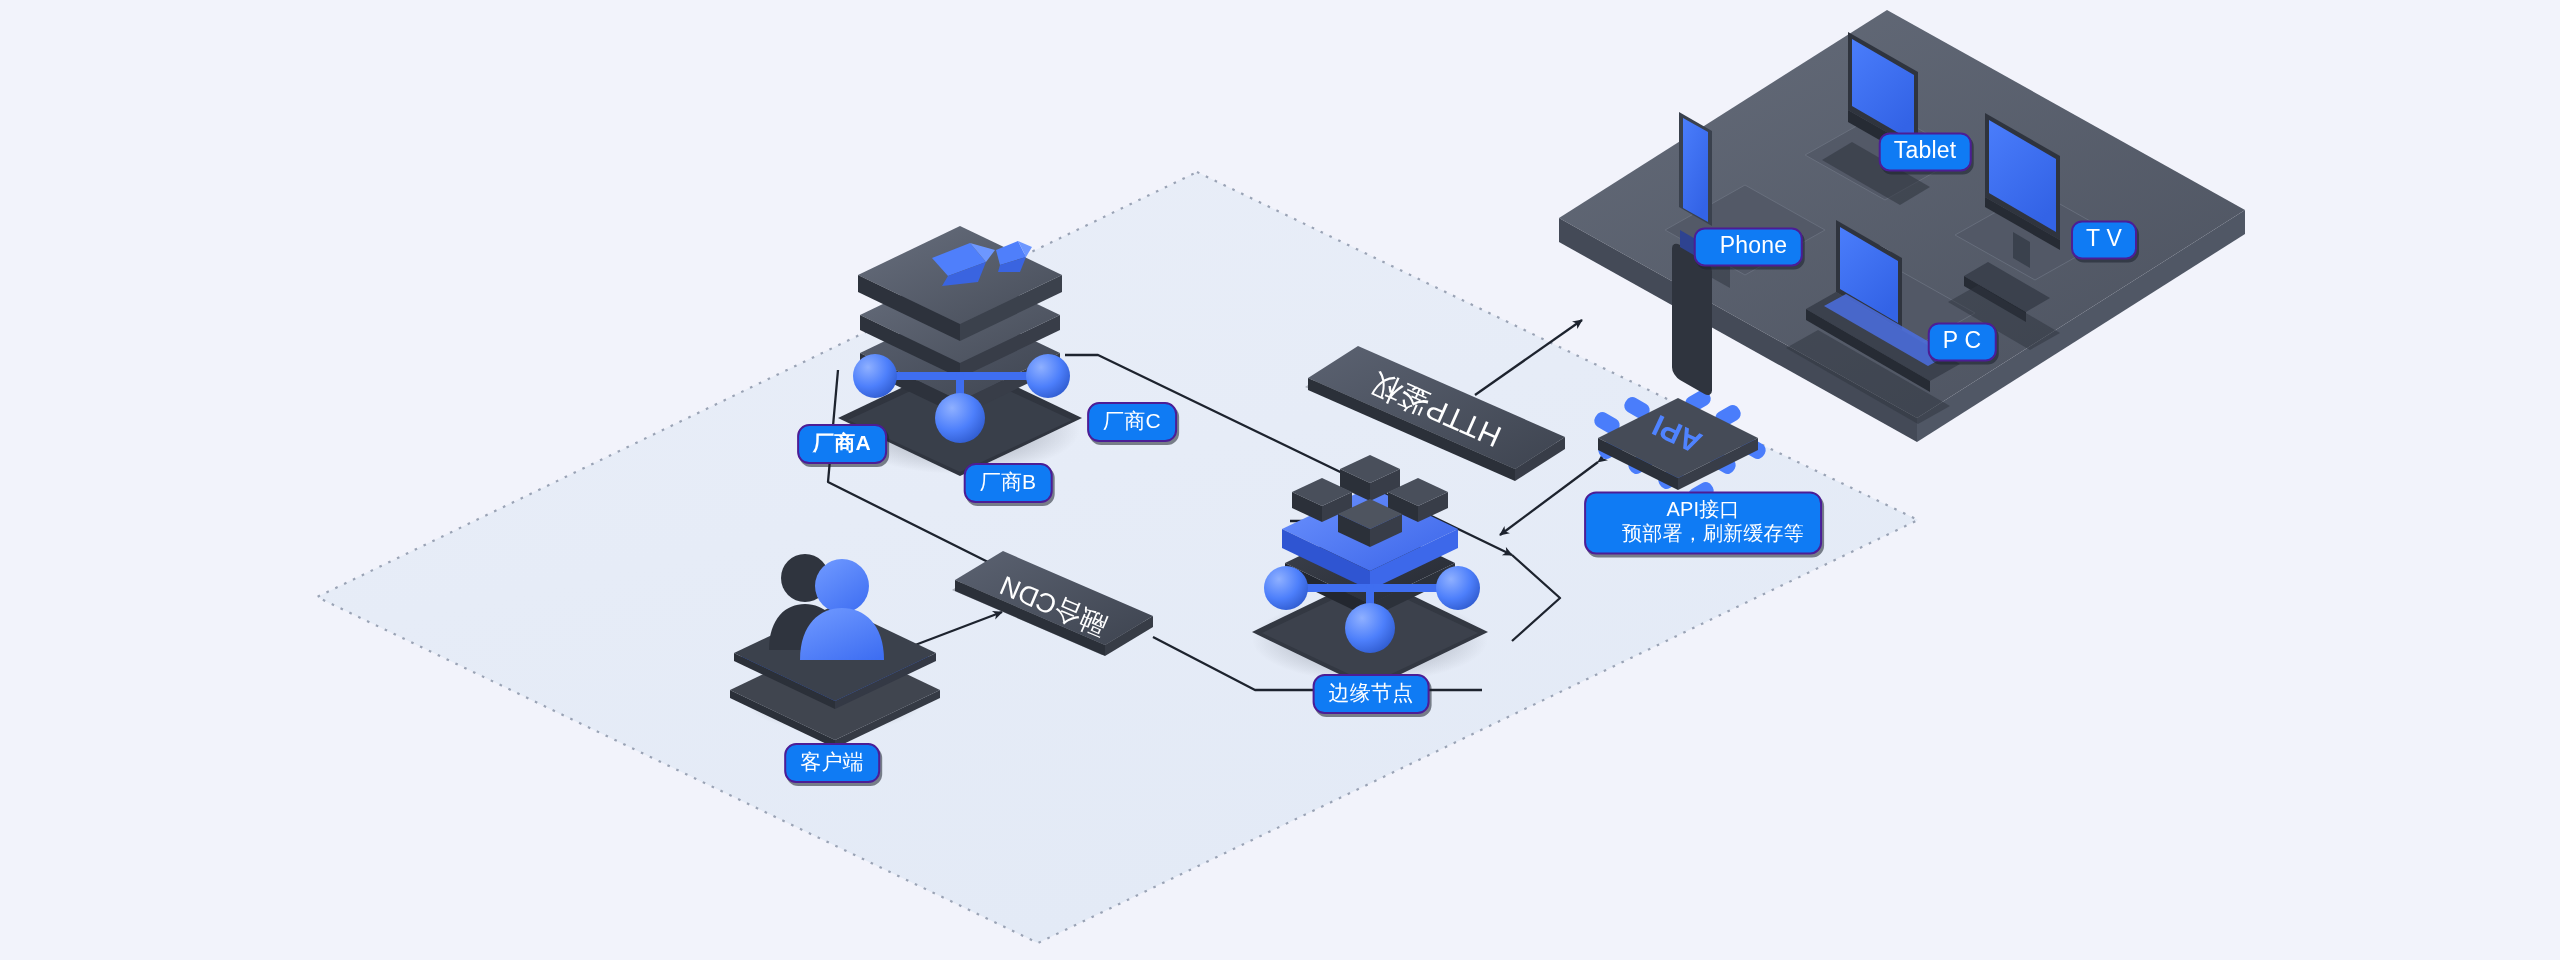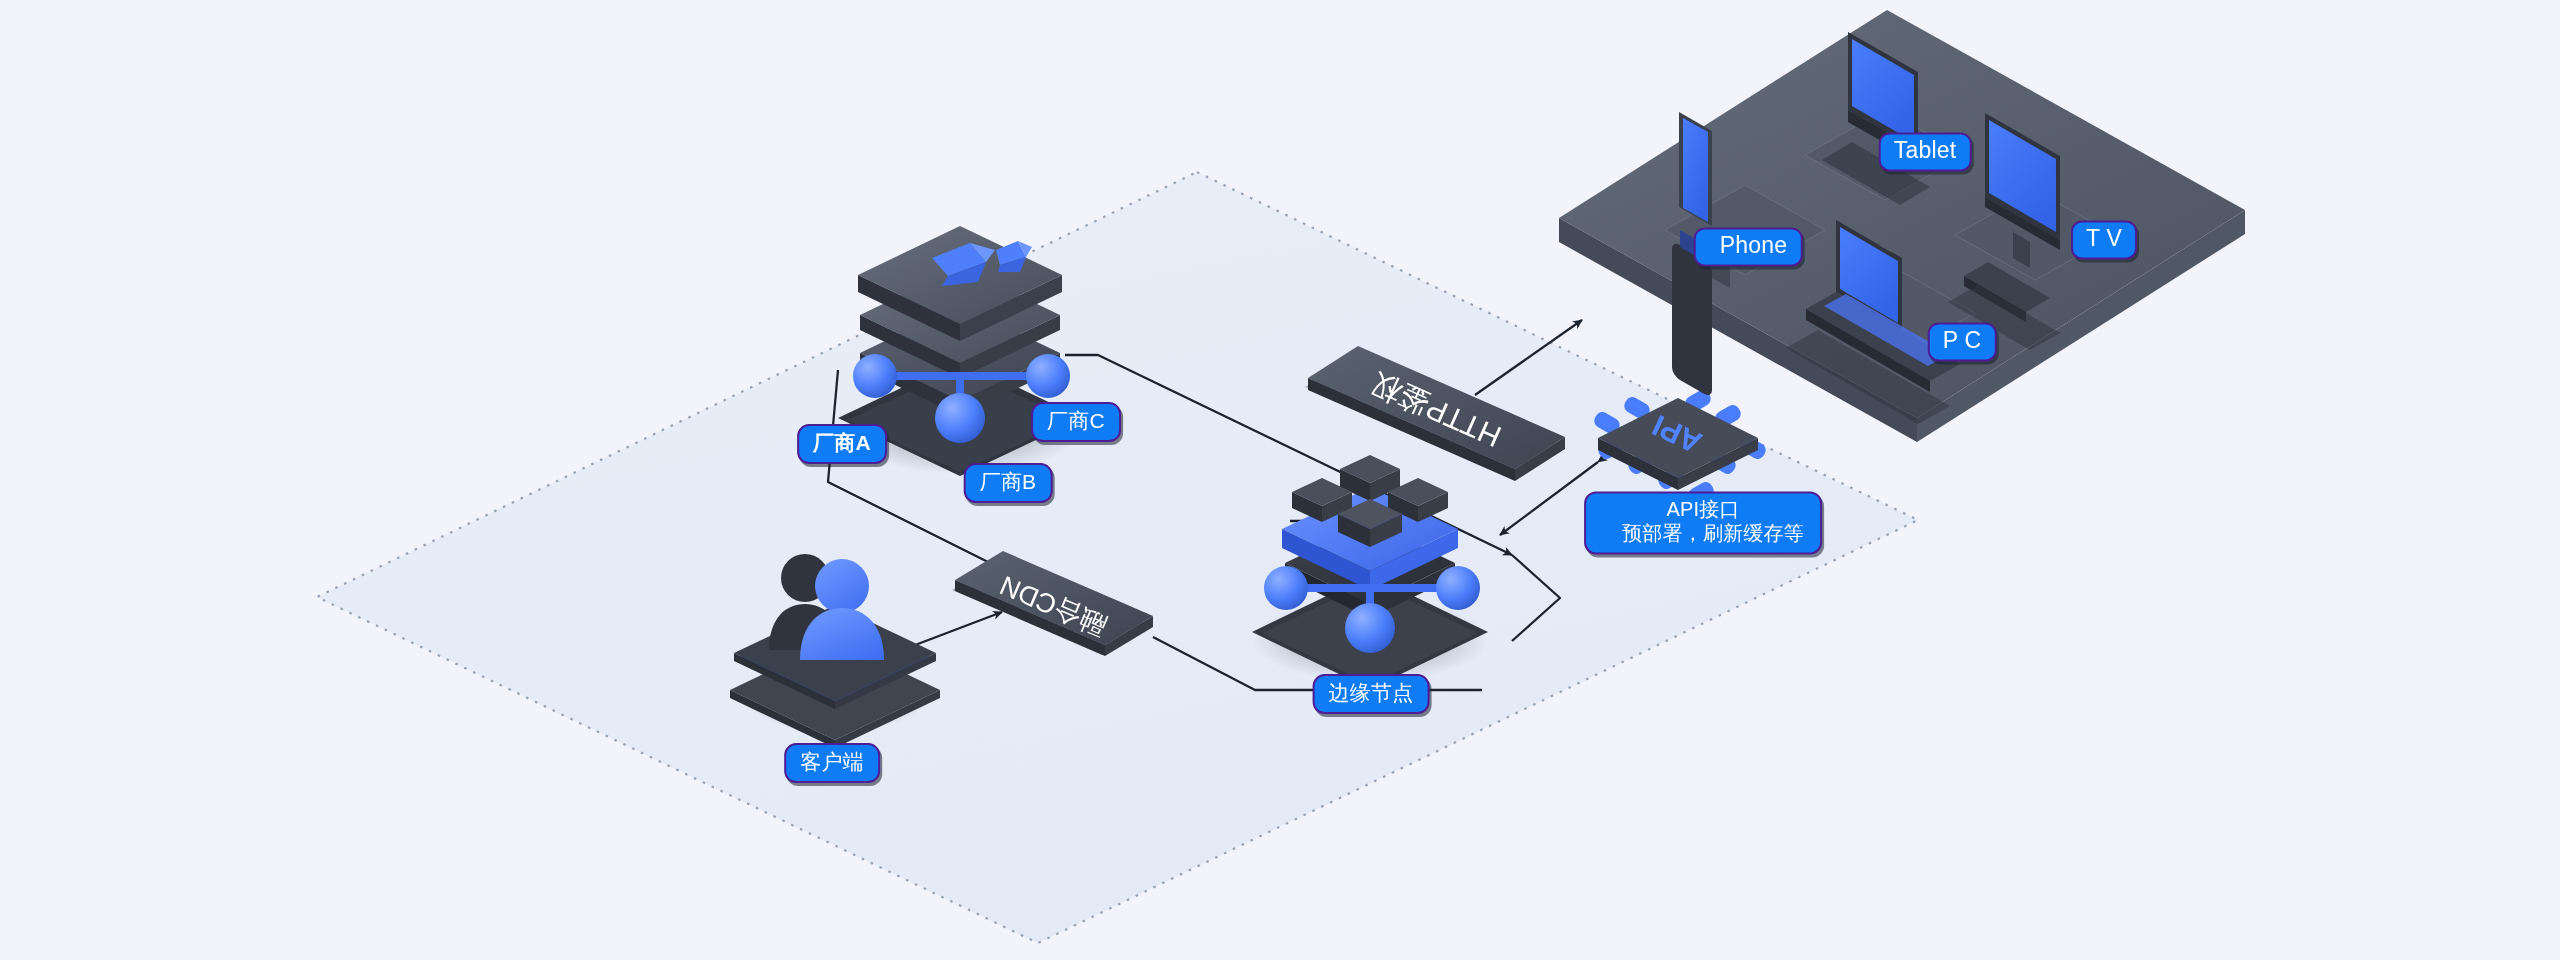--- a/index.html
+++ b/index.html
@@ -294,21 +294,21 @@
       <polygon points="2013,232 2030,242 2030,268 2013,258" fill="#3a414d"></polygon>
       <polygon points="1988,262 2050,298 2026,312 1964,276" fill="#3b414d"></polygon>
       <polygon points="1964,276 2026,312 2026,322 1964,286" fill="#262b34"></polygon>
       <polygon points="1978,285 2060,333 2030,350 1948,302" fill="#2e333d" opacity=".5"></polygon>
     </g>
   </g>
 </svg>
 
 <div class="badge sm" style="left:842px;top:444px;font-weight:bold;">厂商A</div>
 <div class="badge sm" style="left:1008px;top:483px;">厂商B</div>
-<div class="badge sm" style="left:1076px;top:422px;">厂商C</div>
+<div class="badge sm" style="left:1132px;top:422px;">厂商C</div>
 
 <div class="badge sm" style="left:832px;top:763px;">客户端</div>
 
 <div class="badge sm" style="left:1371px;top:694px;text-align:right;">边缘节点</div>
 
 <div class="badge two-line" style="left:1703px;top:523px;">
   <span class="l1">API接口</span>
   <span class="l2">预部署，刷新缓存等</span>
 </div>
 

